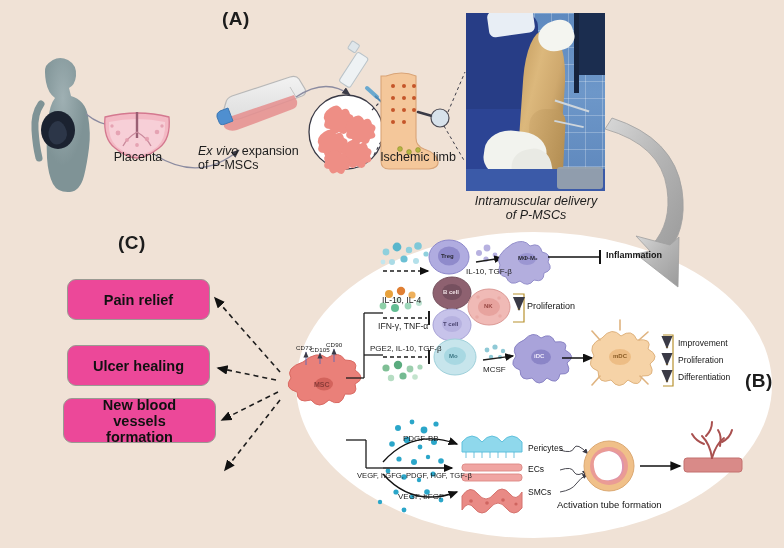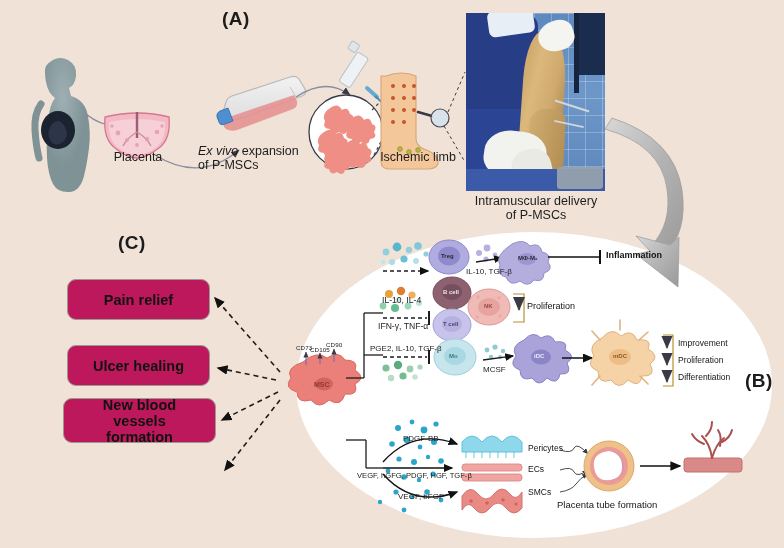--- a/index.html
+++ b/index.html
@@ -21,21 +21,21 @@
   #panelC{left:118px;top:232px;}
 
   .cap{
     position:absolute;color:#1d1d1d;font-size:12.5px;line-height:14px;
     text-align:center;white-space:pre-line;
   }
   .cap.italic i{font-style:italic;}
 
   .outbox{
     position:absolute;box-sizing:border-box;
-    background:#be185d;border:1.4px solid #9a9a92;border-radius:9px;
+    background:#ec4899;border:1.4px solid #9a9a92;border-radius:9px;
     display:flex;align-items:center;justify-content:center;
     font-weight:bold;font-size:14.5px;color:#111;line-height:16px;
     text-align:center;white-space:pre-line;padding:2px 16px;
   }
 
   .photo{
     position:absolute;left:466px;top:13px;width:139px;height:178px;
     background:#2b4a8e;overflow:hidden;border:0;
   }
   .photo .wall{position:absolute;left:0;top:0;width:100%;height:100%;
@@ -453,21 +453,21 @@
       <div class="glove2"></div>
       <div class="glove3"></div>
     <div class="drape"></div>
       <div class="tray"></div>
   </div>
 
   <div class="cap" style="left:86px;top:150px;width:104px;">Placenta</div>
   <div class="cap italic" style="left:198px;top:144px;width:132px;text-align:left;"><i>Ex vivo</i><span> expansion
 of P-MSCs</span></div>
   <div class="cap" style="left:370px;top:150px;width:96px;">Ischemic limb</div>
-  <div class="cap" style="left:462px;top:194px;width:148px;">Intramuscular delivery
+  <div class="cap" style="left:462px;top:194px;width:148px;font-style:italic;">Intramuscular delivery
 of P-MSCs</div>
 
   <div class="outbox" style="left:67px;top:279px;width:143px;height:41px;">Pain relief</div>
   <div class="outbox" style="left:67px;top:345px;width:143px;height:41px;">Ulcer healing</div>
   <div class="outbox" style="left:63px;top:398px;width:153px;height:45px;">New blood
 vessels  formation</div>
 
   <div class="tinylbl" style="left:296px;top:344px;">CD73</div>
   <div class="tinylbl" style="left:310px;top:346px;">CD105</div>
   <div class="tinylbl" style="left:326px;top:341px;">CD90</div>
@@ -493,15 +493,15 @@
   <div class="rtlbl" style="left:678px;top:338px;font-size:8.5px;">Improvement</div>
   <div class="rtlbl" style="left:678px;top:355px;font-size:8.5px;">Proliferation</div>
   <div class="rtlbl" style="left:678px;top:372px;font-size:8.5px;">Differentiation</div>
 
   <div class="midlbl" style="left:403px;top:434px;font-size:8px;">PDGF-BB</div>
   <div class="midlbl" style="left:357px;top:471px;font-size:7.6px;">VEGF, hGFG, PDGF, HGF, TGF-β</div>
   <div class="midlbl" style="left:398px;top:492px;font-size:8px;">VEGF, bFGF</div>
   <div class="rtlbl" style="left:528px;top:443px;font-size:8.5px;">Pericytes</div>
   <div class="rtlbl" style="left:528px;top:464px;font-size:8.5px;">ECs</div>
   <div class="rtlbl" style="left:528px;top:487px;font-size:8.5px;">SMCs</div>
-  <div class="rtlbl" style="left:557px;top:499px;font-size:9.5px;">Placenta tube formation</div>
+  <div class="rtlbl" style="left:557px;top:499px;font-size:9.5px;">Activation tube formation</div>
 
 </div>
 
 </body></html>

